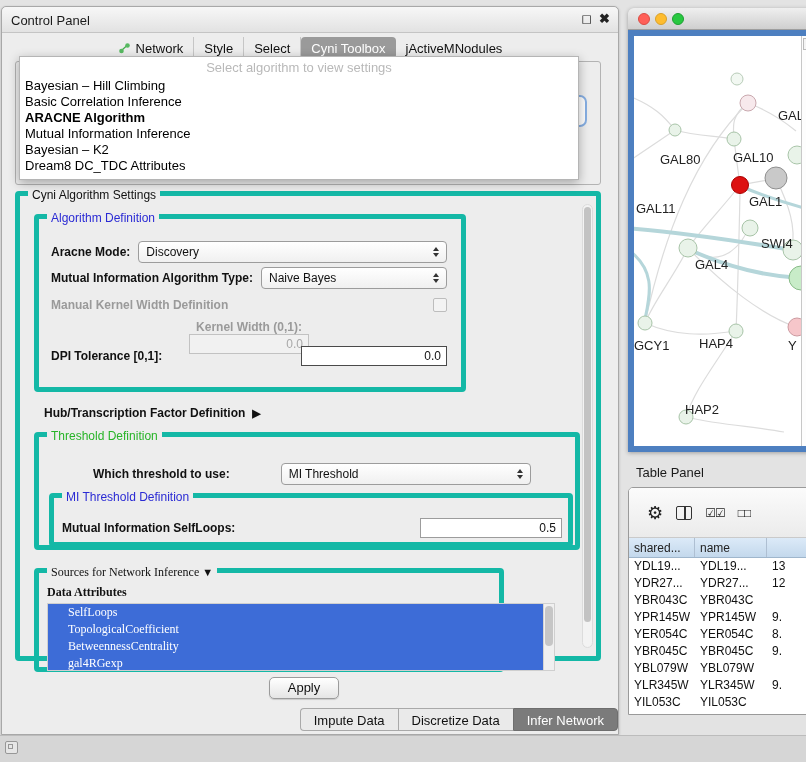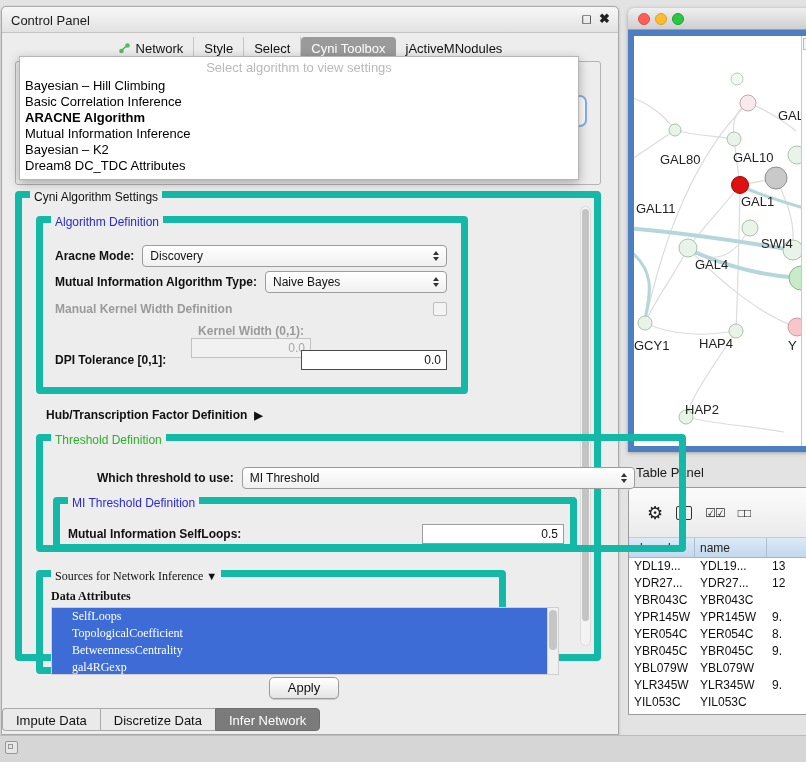--- a/index.html
+++ b/index.html
@@ -42,21 +42,21 @@
   
   .algo-dropdown { position:absolute; left:17px; top:49px; width:560px; height:124px;
     background:#fff; border:1px solid #b5b5b5; box-shadow:0 3px 10px rgba(0,0,0,.3);
     z-index:40; padding-top:3px; }
   .algo-placeholder { text-align:center; color:#b9b9b9; font-size:13px; height:18px; }
   .algo-item { font-size:13px; color:#000; padding:0 5px; height:16px; line-height:16px;
     white-space:nowrap; }
   .algo-item.selected { font-weight:bold; }
 
   
-  .groupbox { border:7px solid #14b8a6; border-radius:4px; position:absolute; }
+  .groupbox { border:5px solid #14b8a6; border-radius:4px; position:absolute; }
   .legend { position:absolute; top:-8px; left:8px; background:#ededed; padding:0 4px;
     font-size:12px; color:#111; white-space:nowrap; }
   .legend.blue { color:#2a2ad4; }
   .legend.green { color:#27b427; }
 
   .settings-box { left:13px; top:184px; width:586px; height:470px; z-index:10; }
   .settings-scroll { position:absolute; right:3px; top:8px; bottom:8px; width:11px;
     background:#f3f3f3; border:1px solid #dcdcdc; border-radius:6px; }
   .settings-scroll .thumb { position:absolute; left:1px; right:1px; top:2px; height:94%;
     background:#c3c3c3; border-radius:5px; }
@@ -79,43 +79,43 @@
   .checkbox { width:14px; height:14px; border:1px solid #bdbdbd; background:#f3f3f3;
     border-radius:2px; }
   .tfield { height:20px; background:#fff; border:1px solid #4a4a4a; font-size:12px;
     text-align:right; padding:2px 5px; line-height:15px; }
   .tfield.disabled { background:#f1f1f1; border:1px solid #c2c2c2; color:#a8a8a8; }
   .tfield.thin { border:1px solid #9c9c9c; }
   .hub-row { position:absolute; left:24px; top:210px; font-size:12px; font-weight:bold;
     display:flex; align-items:center; gap:7px; }
   .arrow-glyph { font-size:11px; }
 
-  .threshold-box { left:14px; top:236px; width:650px; height:118px; }
+  .threshold-box { left:14px; top:236px; width:546px; height:118px; }
   .which-row { position:absolute; left:54px; top:26px; right:44px; height:22px;
-    display:flex; align-items:center; }
+    display:flex; align-items:center;gap:43px; }
   .mith-box { left:10px; top:56px; width:524px; height:54px; }
 
   .sources-box { left:14px; top:372px; width:470px; height:104px;font-family:Liberation Serif, serif; }
   .data-attr-label { position:absolute; left:8px; top:12px; font-size:12px; font-weight:bold; }
   .attr-list { position:absolute; left:8px; top:30px; width:508px; height:68px;
     background:#fff; border:1px solid #cfcfcf; overflow:hidden; }
   .attr-item { height:17px; line-height:17px; font-size:12px; color:#fff;
     background:#3d6cd7; padding-left:20px; }
   .attr-scroll { position:absolute; right:0; top:0; bottom:0; width:11px;
     background:#f0f0f0; border-left:1px solid #d4d4d4; }
   .attr-scroll .thumb { position:absolute; left:1px; right:1px; top:2px; height:40px;
     background:#c6c6c6; border-radius:5px; }
 
   .apply-btn { position:absolute; left:267px; top:670px; width:70px; height:22px;
     border:1px solid #9b9b9b; border-radius:5px;
     background:linear-gradient(#ffffff,#e5e5e5); font-size:13px; text-align:center;
     line-height:20px; box-shadow:0 1px 1px rgba(0,0,0,.15); z-index:12; }
 
   .bottom-tabs { position:absolute; left:0; right:0; top:701px; display:flex;
-    justify-content:flex-start; z-index:12; }
+    justify-content:flex-end; z-index:12; }
   .btab { font-size:13px; padding:4px 13px; background:#eaeaea;
     border:1px solid #a9a9a9; border-right:none; color:#111; height:23px; }
   .btab:first-child { border-radius:4px 0 0 4px; }
   .btab:last-child { border-radius:0 4px 4px 0; border-right:1px solid #6e6e6e; }
   .btab.active { background:#7b7b7b; color:#fff; border-color:#6e6e6e; }
 
   
   .net-window { position:absolute; left:628px; top:8px; width:190px; height:444px;
     border-radius:6px 0 0 0; overflow:hidden; box-shadow:0 1px 4px rgba(0,0,0,.3); }
   .net-titlebar { position:absolute; top:0; left:0; right:0; height:22px;
@@ -370,21 +370,21 @@
           <circle cx="167" cy="242" r="12" fill="#c8ecc8" stroke="#88bb88"></circle>
           <circle cx="11" cy="287" r="7" fill="#e9f3e9" stroke="#a8c4a8"></circle>
           <circle cx="102" cy="295" r="7" fill="#e9f3e9" stroke="#a8c4a8"></circle>
           <circle cx="163" cy="291" r="9" fill="#f6c6ca" stroke="#cc9aa0"></circle>
           <circle cx="52" cy="381" r="7" fill="#e9f3e9" stroke="#a8c4a8"></circle>
         </g>
       </svg>
       <span class="net-label" style="left:26px; top:116px;">GAL80</span>
       <span class="net-label" style="left:99px; top:114px;">GAL10</span>
       <span class="net-label" style="left:2px;  top:165px;">GAL11</span>
-      <span class="net-label" style="left:107px;top:158px;">GAL1</span>
+      <span class="net-label" style="left:115px;top:158px;">GAL1</span>
       <span class="net-label" style="left:127px;top:200px;">SWI4</span>
       <span class="net-label" style="left:61px; top:221px;">GAL4</span>
       <span class="net-label" style="left:0px;  top:302px;">GCY1</span>
       <span class="net-label" style="left:65px; top:300px;">HAP4</span>
       <span class="net-label" style="left:51px; top:366px;">HAP2</span>
       <span class="net-label" style="left:144px;top:72px;">GAL</span>
       <span class="net-label" style="left:154px;top:302px;">Y</span>
       <div class="net-scrollbar">
         <div class="net-scroll-btn"></div>
       </div>

